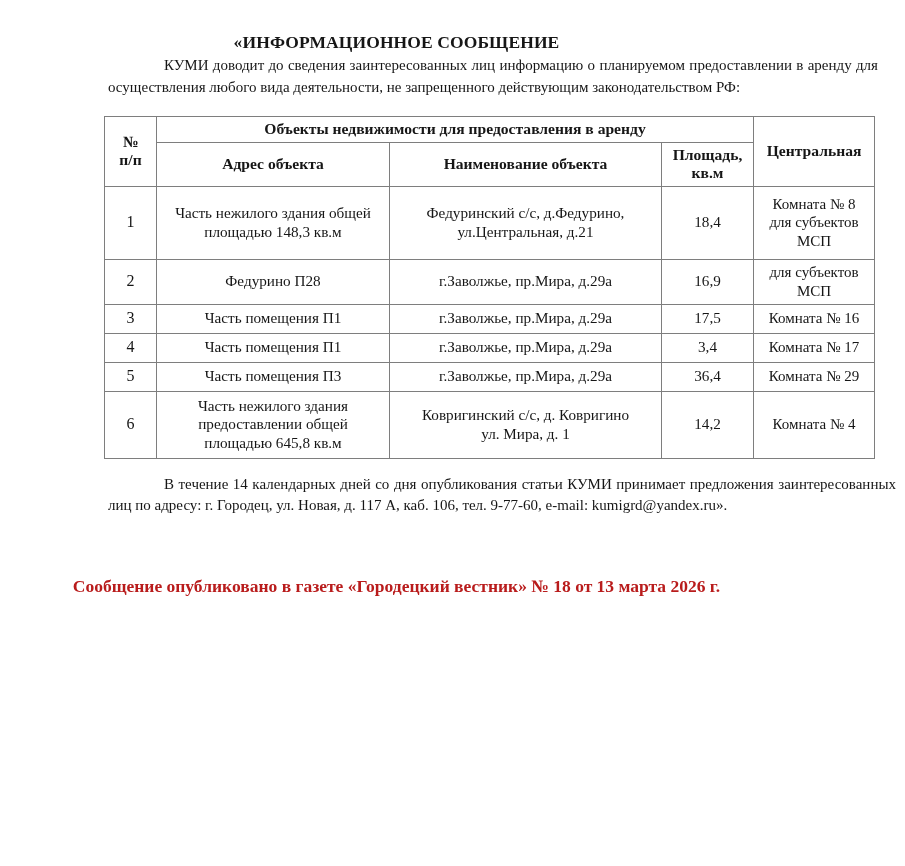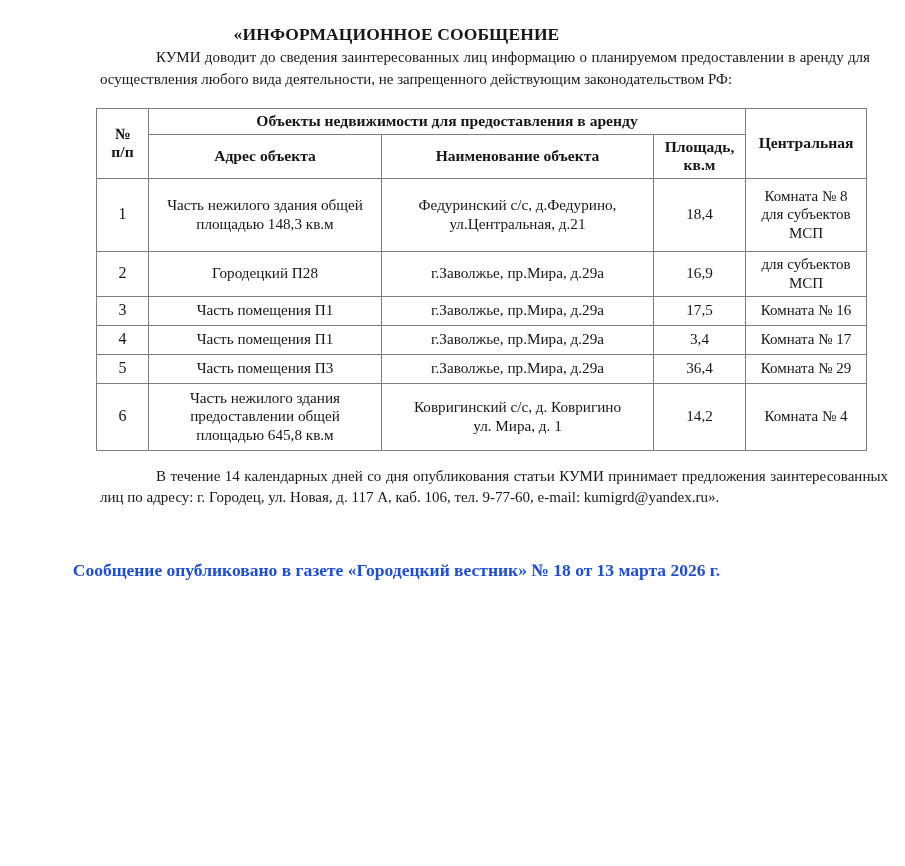--- a/index.html
+++ b/index.html
@@ -13,21 +13,21 @@
     height: 866px;
     font-family: "Liberation Serif", "DejaVu Serif", serif;
     color: #1a1a1a;
     position: relative;
     overflow: hidden;
   }
   .page {
     width: 793px;
     height: 866px;
     box-sizing: border-box;
-    padding: 0;
+    padding: 8px;
     position: relative;
   }
   .doc-title {
     text-align: center;
     font-weight: bold;
     font-size: 17.5px;
     letter-spacing: 0.1px;
     margin: 0;
     padding-top: 24px;
     color: #161616;
@@ -49,23 +49,23 @@
   .para-footer {
     width: 788px;
     margin-left: 100px;
     margin-top: 15px;
     text-indent: 56px;
   }
   .notice {
     text-align: center;
     font-weight: bold;
     font-size: 17.5px;
-    margin: 4px;
+    margin: 12px;
     padding-top: 47px;
-    color: #1d4ed8;
+    color: #b91c1c;
   }
 
   
   table.objects {
     border-collapse: collapse;
     table-layout: fixed;
     width: 770px;
     margin-left: 96px;
     margin-top: 18px;
     font-size: 15.2px;
@@ -149,21 +149,21 @@
         <td>18,4</td>
         <td class="note-cell">
           <span>Комната № 8</span><br>
           <span>для субъектов</span><br>
           <span>МСП</span>
         </td>
       </tr>
 
       <tr class="row-mid">
         <td class="cell-num">2</td>
-        <td>Городецкий П28</td>
+        <td>Федурино П28</td>
         <td>г.Заволжье, пр.Мира, д.29а</td>
         <td>16,9</td>
         <td class="note-cell">
           <span>для субъектов</span><br>
           <span>МСП</span>
         </td>
       </tr>
 
       <tr class="row-short">
         <td class="cell-num">3</td>

